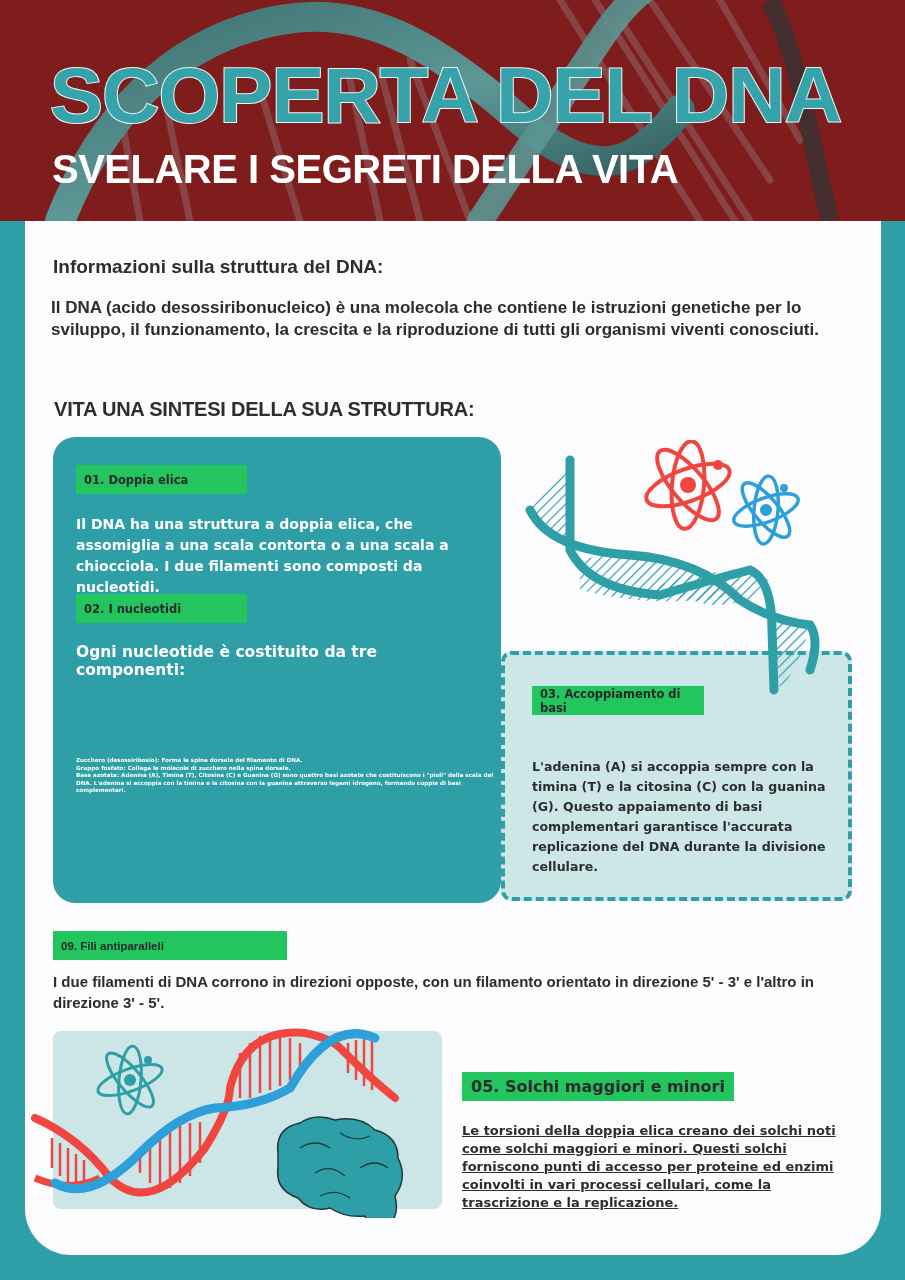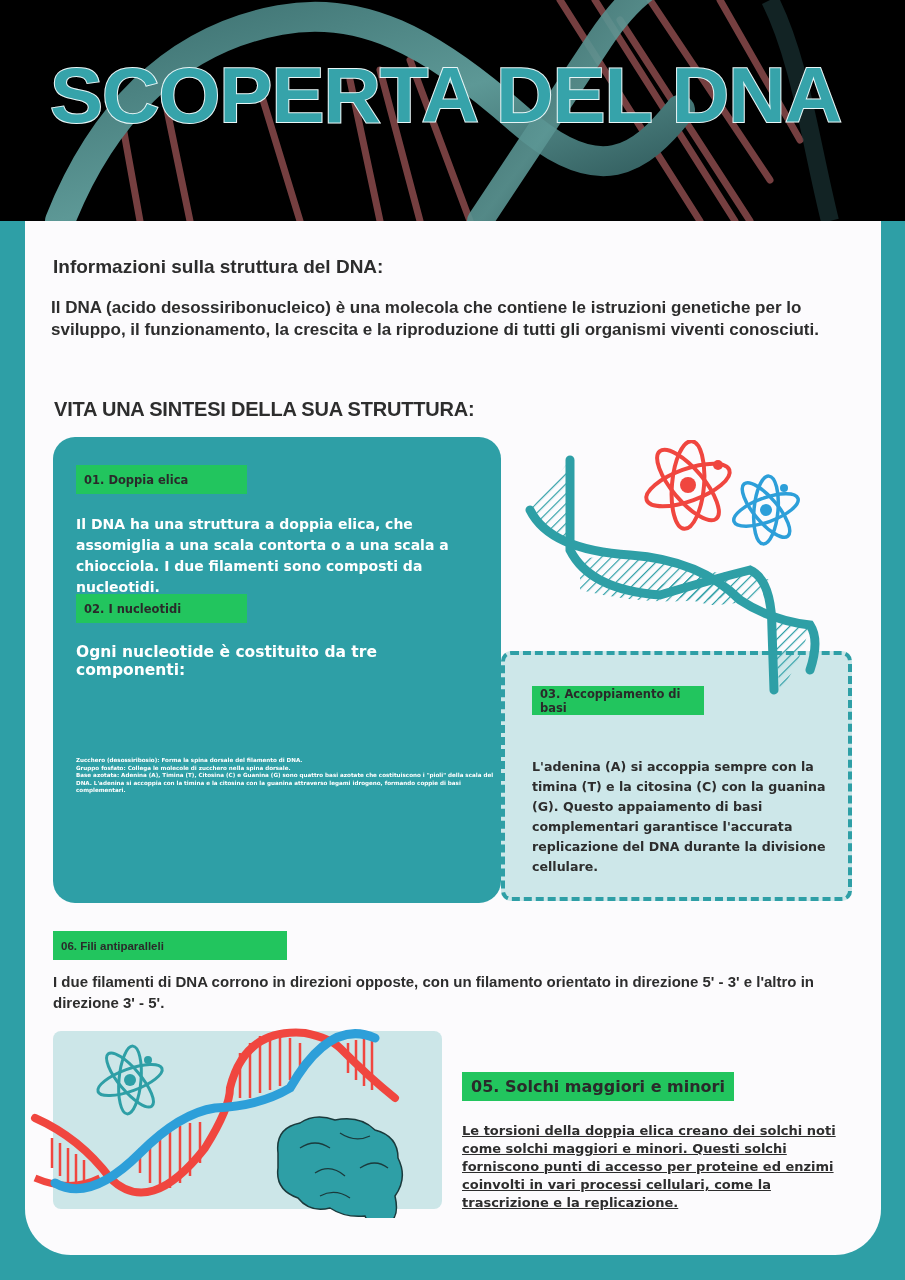--- a/index.html
+++ b/index.html
@@ -5,21 +5,21 @@
   * { box-sizing: border-box; margin: 0; padding: 0; }
   html, body { width: 905px; height: 1280px; overflow: hidden; }
   body {
     position: relative;
     background: #2e9fa6;
     font-family: "DejaVu Sans", sans-serif;
     color: #2a2a2a;
   }
   .header {
     position: absolute; left: 0; top: 0; width: 905px; height: 221px;
-    background: #000000; overflow: hidden;
+    background: #7f1d1d; overflow: hidden;
   }
   .header svg.bg { position: absolute; left: 0; top: 0; }
   .title {
     position: absolute; left: 50px; top: 56px;
     font-family: "Liberation Sans", sans-serif; font-weight: 700;
     font-size: 78px; letter-spacing: -1px; line-height: 1;
     color: #36a3aa;
     -webkit-text-stroke: 2px #e8f6f7;
     paint-order: stroke fill;
     transform: scaleX(1.02); transform-origin: left;
@@ -131,20 +131,21 @@
       <line x1="165" y1="100" x2="190" y2="221"></line>
       <line x1="260" y1="90" x2="300" y2="221"></line>
       <line x1="720" y1="0" x2="800" y2="140"></line>
     </g>
 
     <path d="M 60 221 C 100 120, 170 40, 280 20 C 360 5, 430 40, 520 120 C 600 190, 640 160, 680 110" stroke="url(#tg)" stroke-width="30" fill="none" stroke-linecap="round"></path>
     <path d="M 480 221 C 520 160, 560 100, 600 40 C 620 10, 640 -10, 660 -20" stroke="url(#tg)" stroke-width="26" fill="none" stroke-linecap="round" opacity="0.9"></path>
     <path d="M 770 0 C 800 60, 810 140, 830 221" stroke="#1e3a3c" stroke-width="18" fill="none" opacity="0.6"></path>
   </svg>
   <div class="title">SCOPERTA DEL DNA</div>
+  <div class="subtitle">SVELARE I SEGRETI DELLA VITA</div>
 </div>
 
 <div class="panel"></div>
 
 <div class="h-info">Informazioni sulla struttura del DNA:</div>
 <div class="p-info">Il DNA (acido desossiribonucleico) è una molecola che contiene le istruzioni genetiche per lo sviluppo, il funzionamento, la crescita e la riproduzione di tutti gli organismi viventi conosciuti.</div>
 <div class="h-sintesi">VITA UNA SINTESI DELLA SUA STRUTTURA:</div>
 
 <div class="card-teal"></div>
 <div class="label lbl1">01. Doppia elica</div>
@@ -187,21 +188,21 @@
     <ellipse rx="34" ry="12" transform="rotate(50)"></ellipse>
     <ellipse rx="34" ry="12" transform="rotate(-85)"></ellipse>
     <circle r="6" fill="#2d9fd9" stroke="none"></circle>
     <circle cx="18" cy="-22" r="4" fill="#2d9fd9" stroke="none"></circle>
   </g>
 </svg>
 
 <div class="label lbl3">03. Accoppiamento di basi</div>
 <div class="txt3">L'adenina (A) si accoppia sempre con la timina (T) e la citosina (C) con la guanina (G). Questo appaiamento di basi complementari garantisce l'accurata replicazione del DNA durante la divisione cellulare.</div>
 
-<div class="label lbl4">06. Fili antiparalleli</div>
+<div class="label lbl4">09. Fili antiparalleli</div>
 <div class="txt4">I due filamenti di DNA corrono in direzioni opposte, con un filamento orientato in direzione 5' - 3' e l'altro in direzione 3' - 5'.</div>
 
 <div class="illus-box"></div>
 <svg class="illus-svg" width="420" height="200" viewBox="0 0 420 200">
 
   <g stroke="#f0463f" stroke-width="2.5">
     <line x1="22" y1="120" x2="22" y2="150"></line>
       <line x1="30" y1="125" x2="30" y2="158"></line>
     <line x1="38" y1="130" x2="38" y2="165"></line>
       <line x1="46" y1="136" x2="46" y2="170"></line>

